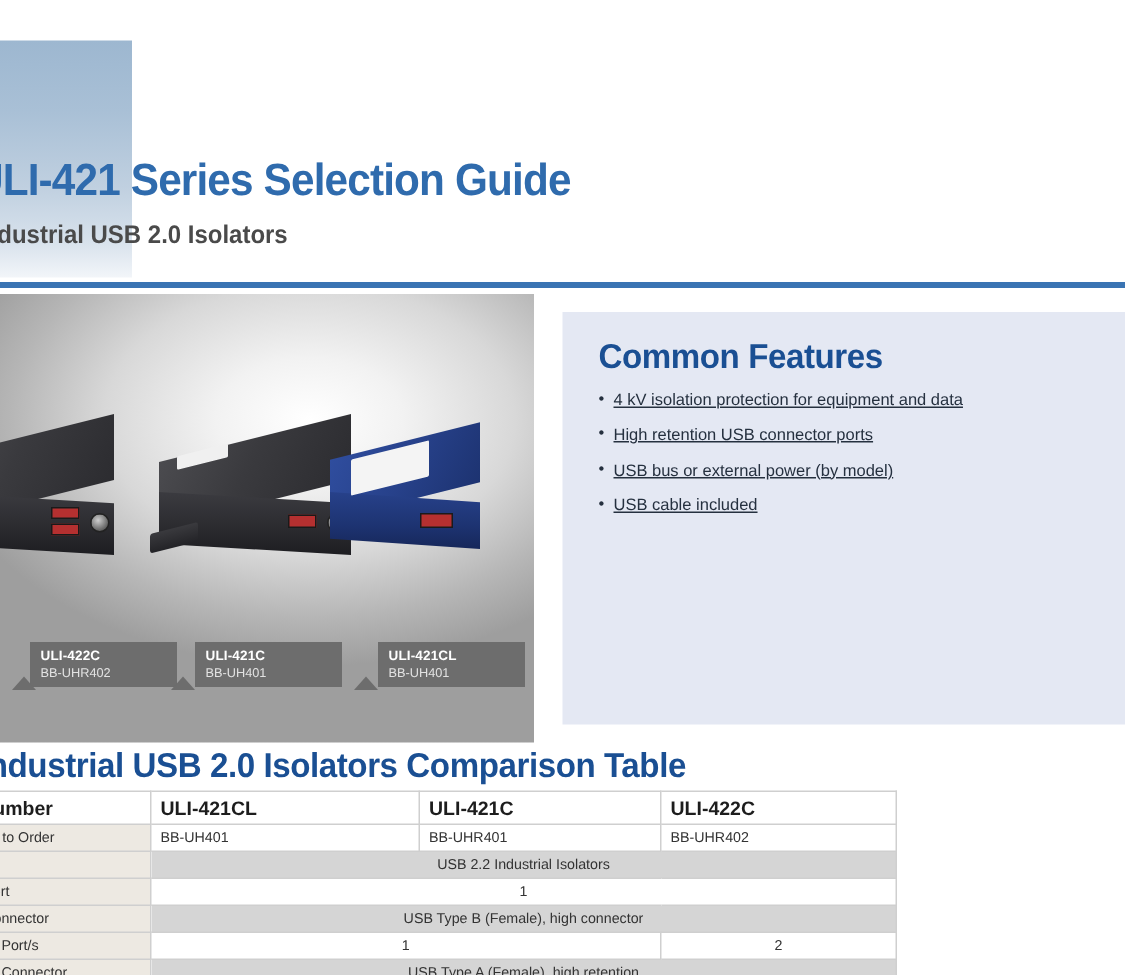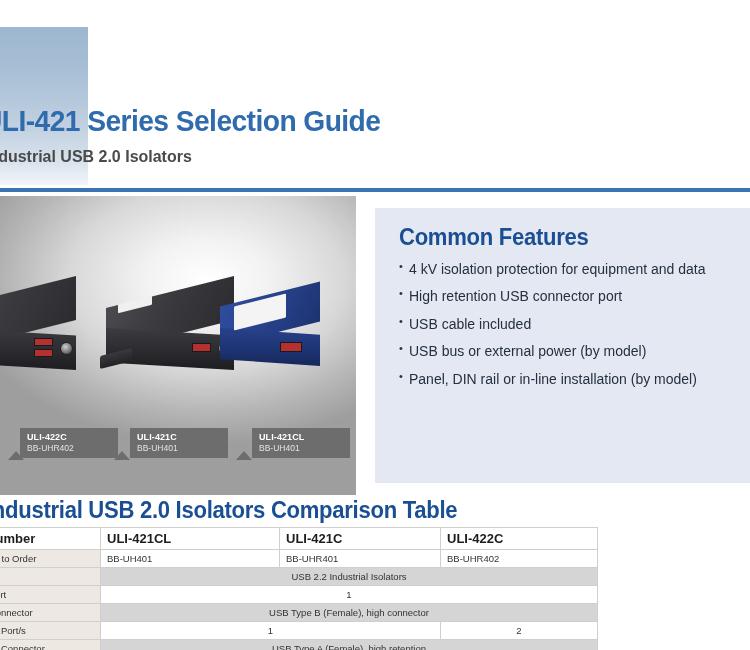--- a/index.html
+++ b/index.html
@@ -135,27 +135,28 @@
     font-size: 23px;
     font-weight: 700;
     color: #1a4f93;
     letter-spacing: -0.3px;
     margin-bottom: 9px;
     transform: scaleX(0.96);
     transform-origin: left center;
   }
   .features ul { list-style: none; }
   .features li {
-    font-size: 14px;
+    font-size: 11px;
     color: #25303f;
     line-height: 1.35;
     margin-bottom: 8.5px;
     padding-left: 10px;
     position: relative;
     white-space: nowrap;
+    text-decoration: underline;
   }
   .features li::before {
     content: "\2022";
     position: absolute;
     left: 0; top: -1px;
     font-size: 11px;
     color: #25303f;
   }
 
   
@@ -268,24 +269,23 @@
       <div class="c1">ULI-421CL</div>
       <div class="c2">BB-UH401</div>
     </div>
     <div class="caption-arrow" style="left:236px; top:255px;"></div>
   </div>
 
   <div class="features">
     <h2>Common Features</h2>
     <ul>
       <li>4 kV isolation protection for equipment and data</li>
-      <li>High retention USB connector port</li>
+      <li>High retention USB connector ports</li>
+      <li>USB bus or external power (by model)</li>
       <li>USB cable included</li>
-      <li>USB bus or external power (by model)</li>
-      <li>Panel, DIN rail or in-line installation (by model)</li>
     </ul>
   </div>
 
   <div class="tbl-title">Industrial USB 2.0 Isolators Comparison Table</div>
 
   <table class="cmp">
     <colgroup>
       <col class="c0">
         <col class="c1">
         <col class="c2">

